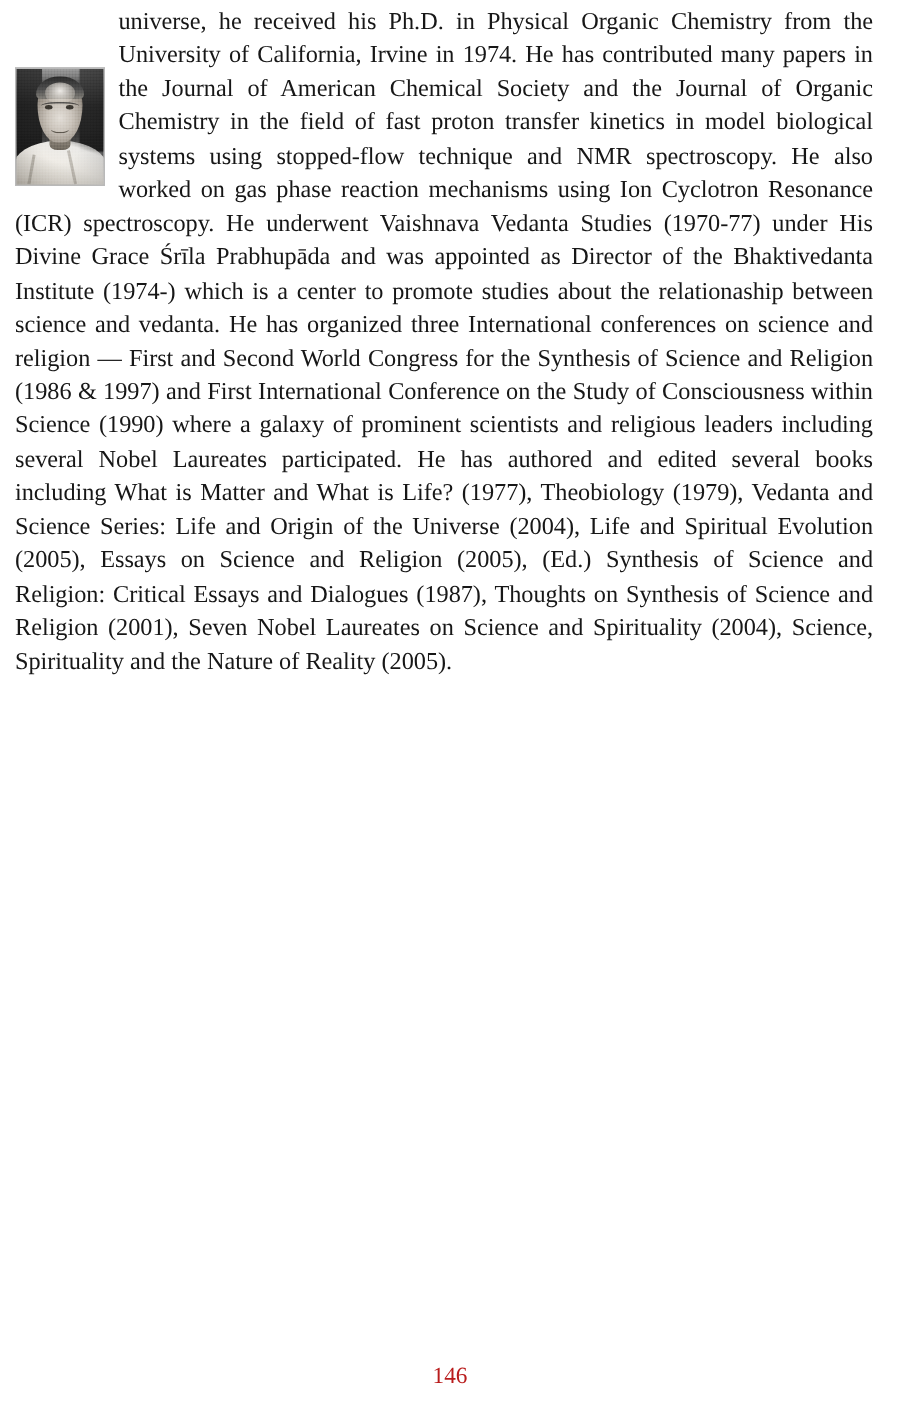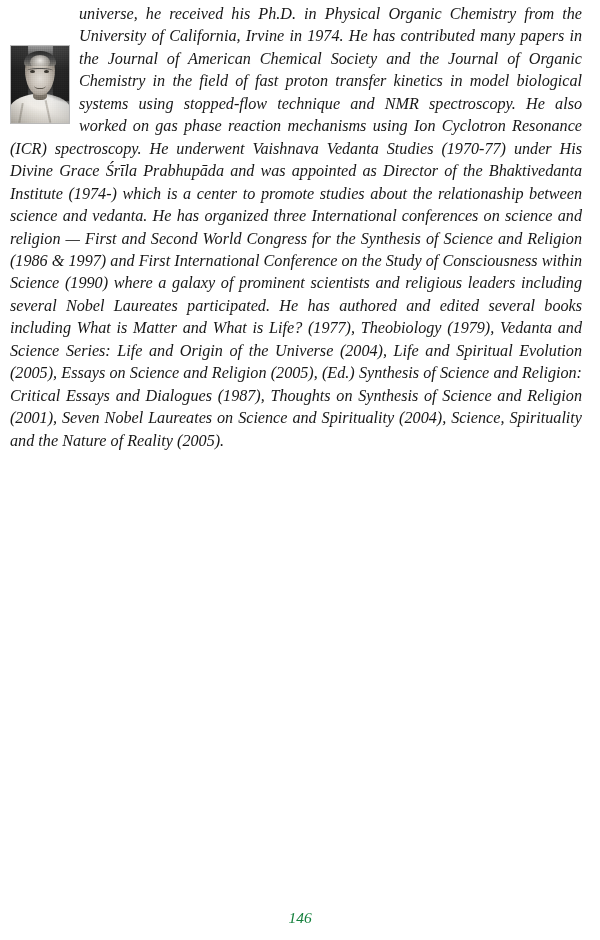--- a/index.html
+++ b/index.html
@@ -17,21 +17,20 @@
     overflow: hidden;
   }
 
   #page {
     position: absolute;
     left: 0;
     top: 0;
     width: 600px;
     height: 665px;
     background: #ffffff;
-    font-style: italic;
   }
 
   #text-column {
     position: absolute;
     left: 10px;
     top: 0px;
     width: 572px;
   }
 
   #body-paragraph {
@@ -215,21 +214,21 @@
   }
 
   #page-number {
     position: absolute;
     left: 0;
     top: 908px;
     width: 600px;
     text-align: center;
     font-size: 15.5px;
     line-height: 20px;
-    color: #15803d;
+    color: #b91c1c;
     font-family: "Liberation Serif", "DejaVu Serif", serif;
   }
 </style>
 </head>
 <body>
 
 <div id="page">
 
   <div id="text-column">
 

